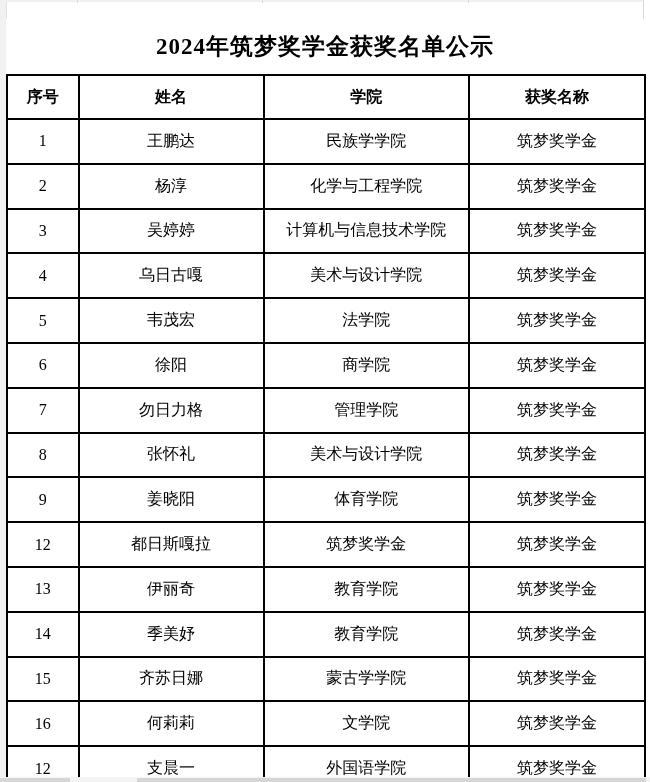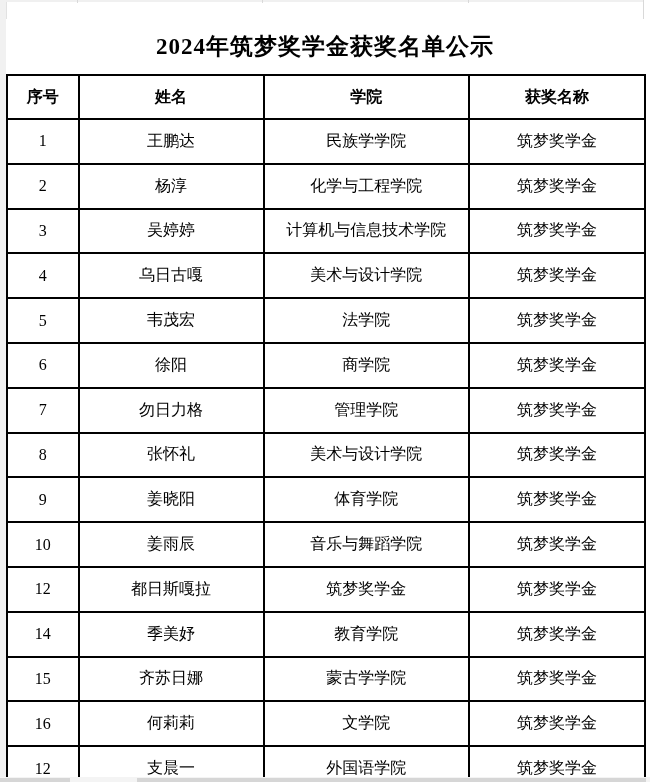--- a/index.html
+++ b/index.html
@@ -182,29 +182,29 @@
     <td>美术与设计学院</td>
     <td>筑梦奖学金</td>
   </tr>
           <tr>
     <td class="no-cell">9</td>
     <td>姜晓阳</td>
     <td>体育学院</td>
     <td>筑梦奖学金</td>
   </tr>
           <tr>
-    <td class="no-cell">10</td>
-    <td>姜雨辰</td>
-    <td>音乐与舞蹈学院</td>
-    <td>筑梦奖学金</td>
-  </tr>
-          <tr>
     <td class="no-cell">12</td>
     <td>都日斯嘎拉</td>
     <td>筑梦奖学金</td>
+    <td>筑梦奖学金</td>
+  </tr>
+          <tr>
+    <td class="no-cell">13</td>
+    <td>伊丽奇</td>
+    <td>教育学院</td>
     <td>筑梦奖学金</td>
   </tr>
           <tr>
     <td class="no-cell">14</td>
     <td>季美妤</td>
     <td>教育学院</td>
     <td>筑梦奖学金</td>
   </tr>
           <tr>
     <td class="no-cell">15</td>

